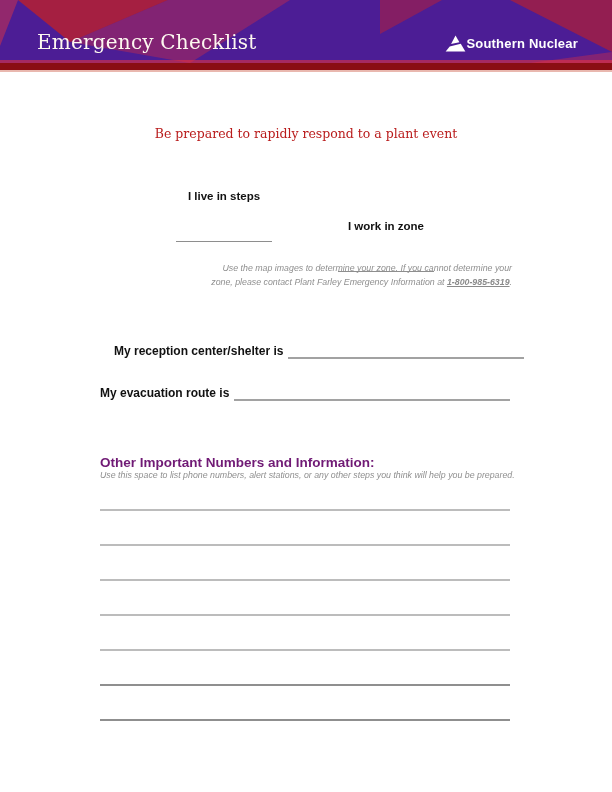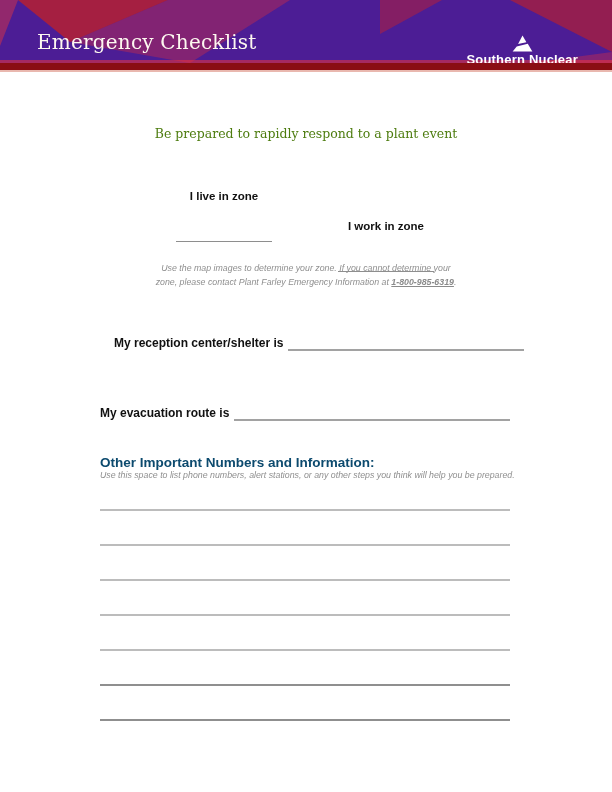--- a/index.html
+++ b/index.html
@@ -18,75 +18,75 @@
   }
   .banner svg.facets{position:absolute;left:0;top:0;}
   .banner-title{
     position:absolute;left:37px;top:30px;
     font-family:"DejaVu Serif", serif;
     font-size:20px;font-weight:400;color:#fdf8f0;
     letter-spacing:.2px;white-space:nowrap;
   }
   .brand{
     position:absolute;right:34px;top:35px;
-    display:flex;align-items:center;flex-direction:column;
+    display:flex;align-items:center;
   }
   .brand-text{
     color:#ffffff;font-size:13px;font-weight:700;
     letter-spacing:.2px;white-space:nowrap;
   }
   .stripe-dark{position:absolute;left:0;top:63px;width:612px;height:7px;background:#8a0e13;}
   .stripe-light{position:absolute;left:0;top:70px;width:612px;height:2px;background:#e9b8af;}
 
   
   .intro{
     position:absolute;left:0;top:112px;width:612px;
     text-align:center;
     font-family:"DejaVu Serif", serif;
-    font-size:12.5px;line-height:17px;color:#4d7c0f;
+    font-size:12.5px;line-height:17px;color:#b91c1c;
   }
 
   
   .zone-col{position:absolute;top:190px;width:170px;text-align:center;}
   .zone-col.live{left:139px;}
   .zone-col.work{left:301px;margin-top:30px;}
   .zone-label{font-size:11.5px;font-weight:700;color:#111111;}
   .zone-blank{
     position:absolute;top:51px;left:50%;margin-left:-48px;
     width:96px;height:1px;background:#8e8e8e;
   }
 
   
   .zone-note{
     position:absolute;left:100px;top:252px;width:412px;
-    text-align:center;
+    text-align:right;
     font-style:italic;font-size:8.8px;line-height:14px;color:#8f8f8f;
   }
   .zone-note b{font-weight:700;color:#8a8a8a;text-decoration:underline;}
 
   
   .field-row{
     position:absolute;left:100px;width:410px;height:17px;
     display:flex;align-items:flex-end;
   }
-  .field-row.reception{top:334px;padding-left:14px;}
-  .field-row.evacuation{top:404px;}
+  .field-row.reception{top:342px;padding-left:14px;}
+  .field-row.evacuation{top:384px;}
   .field-label{
     font-size:12px;font-weight:700;color:#111111;
     white-space:nowrap;line-height:15px;
   }
   .field-blank{
     flex:1;height:14px;margin-left:5px;
     border-bottom:2px solid #a2a2a2;
   }
 
   
   .other-heading{
     position:absolute;left:100px;top:444px;
-    font-size:13.5px;font-weight:700;color:#0c4a6e;white-space:nowrap;
+    font-size:13.5px;font-weight:700;color:#701a75;white-space:nowrap;
   }
   .other-subtext{
     position:absolute;left:100px;top:461px;width:412px;
     font-style:italic;font-size:8.8px;color:#8f8f8f;white-space:nowrap;
   }
   .ruled-lines{position:absolute;left:0;top:0;width:612px;height:792px;pointer-events:none;}
   .ruled-line{
     position:absolute;left:100px;width:410px;height:2px;background:#bcbcbc;
   }
   .ruled-line.dark{background:#8f8f8f;}
@@ -116,21 +116,21 @@
     </div>
   </div>
   <div class="stripe-dark"></div>
   <div class="stripe-light"></div>
 
   <p class="intro">
     <span>Be prepared to rapidly respond to a plant event</span><br>
   </p>
 
   <div class="zone-col live">
-    <div class="zone-label">I live in zone</div>
+    <div class="zone-label">I live in steps</div>
     <div class="zone-blank"></div>
   </div>
   <div class="zone-col work">
     <div class="zone-label">I work in zone</div>
     <div class="zone-blank"></div>
   </div>
 
   <p class="zone-note">
     <span>Use the map images to determine your zone. If you cannot determine your</span><br>
     <span>zone, please contact Plant Farley Emergency Information at </span><b>1-800-985-6319</b><span>.</span>

